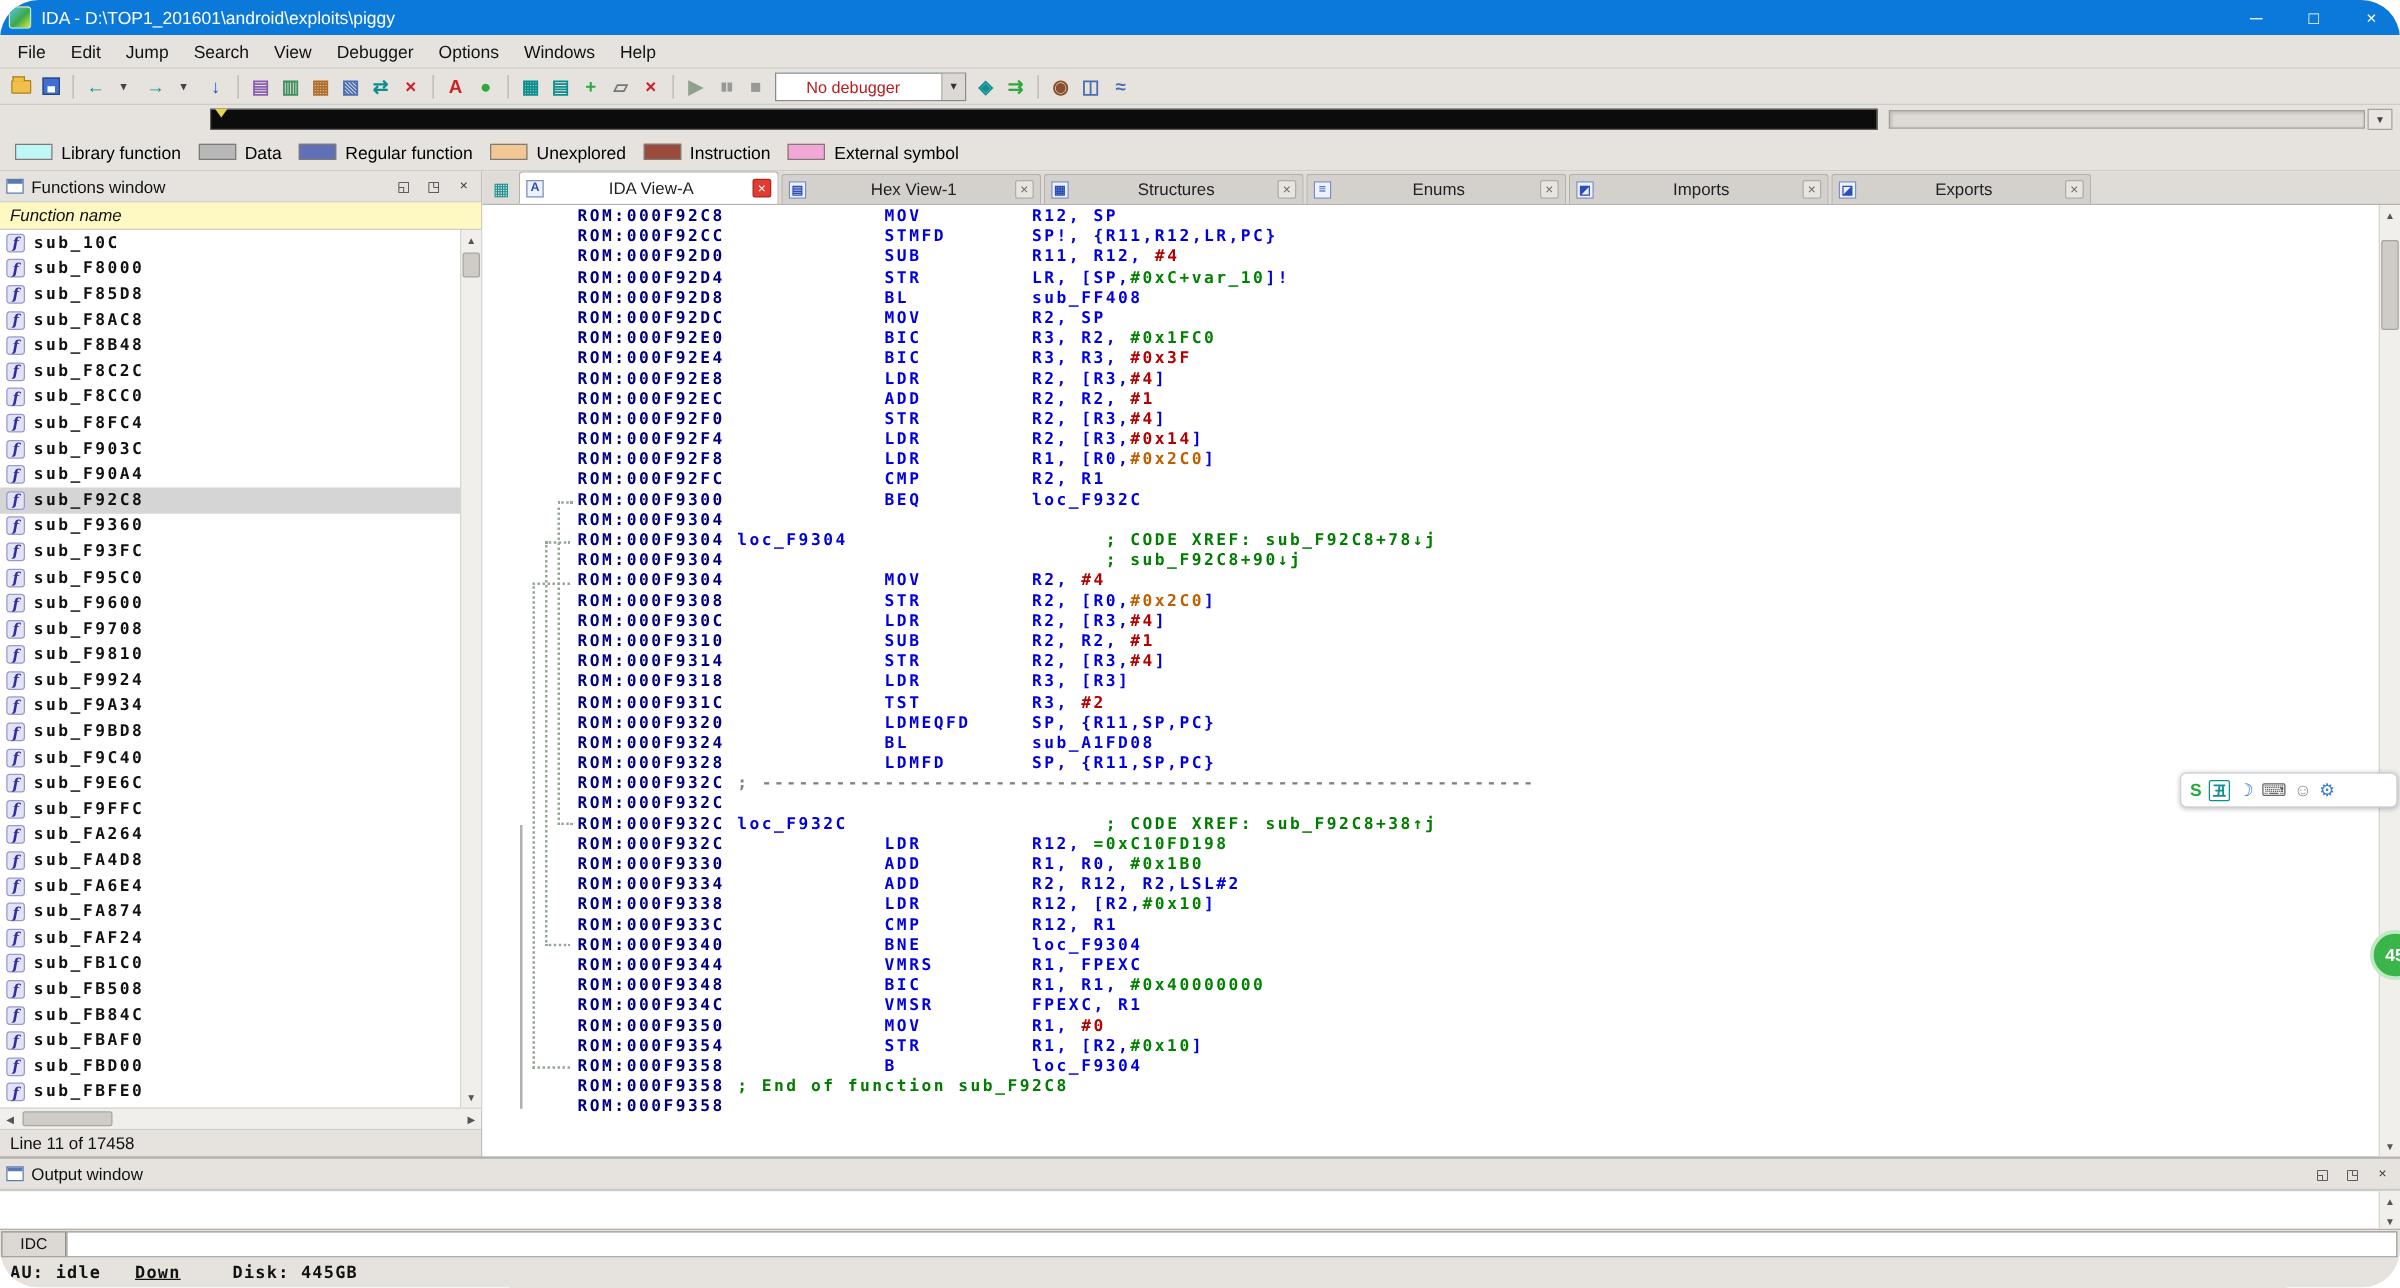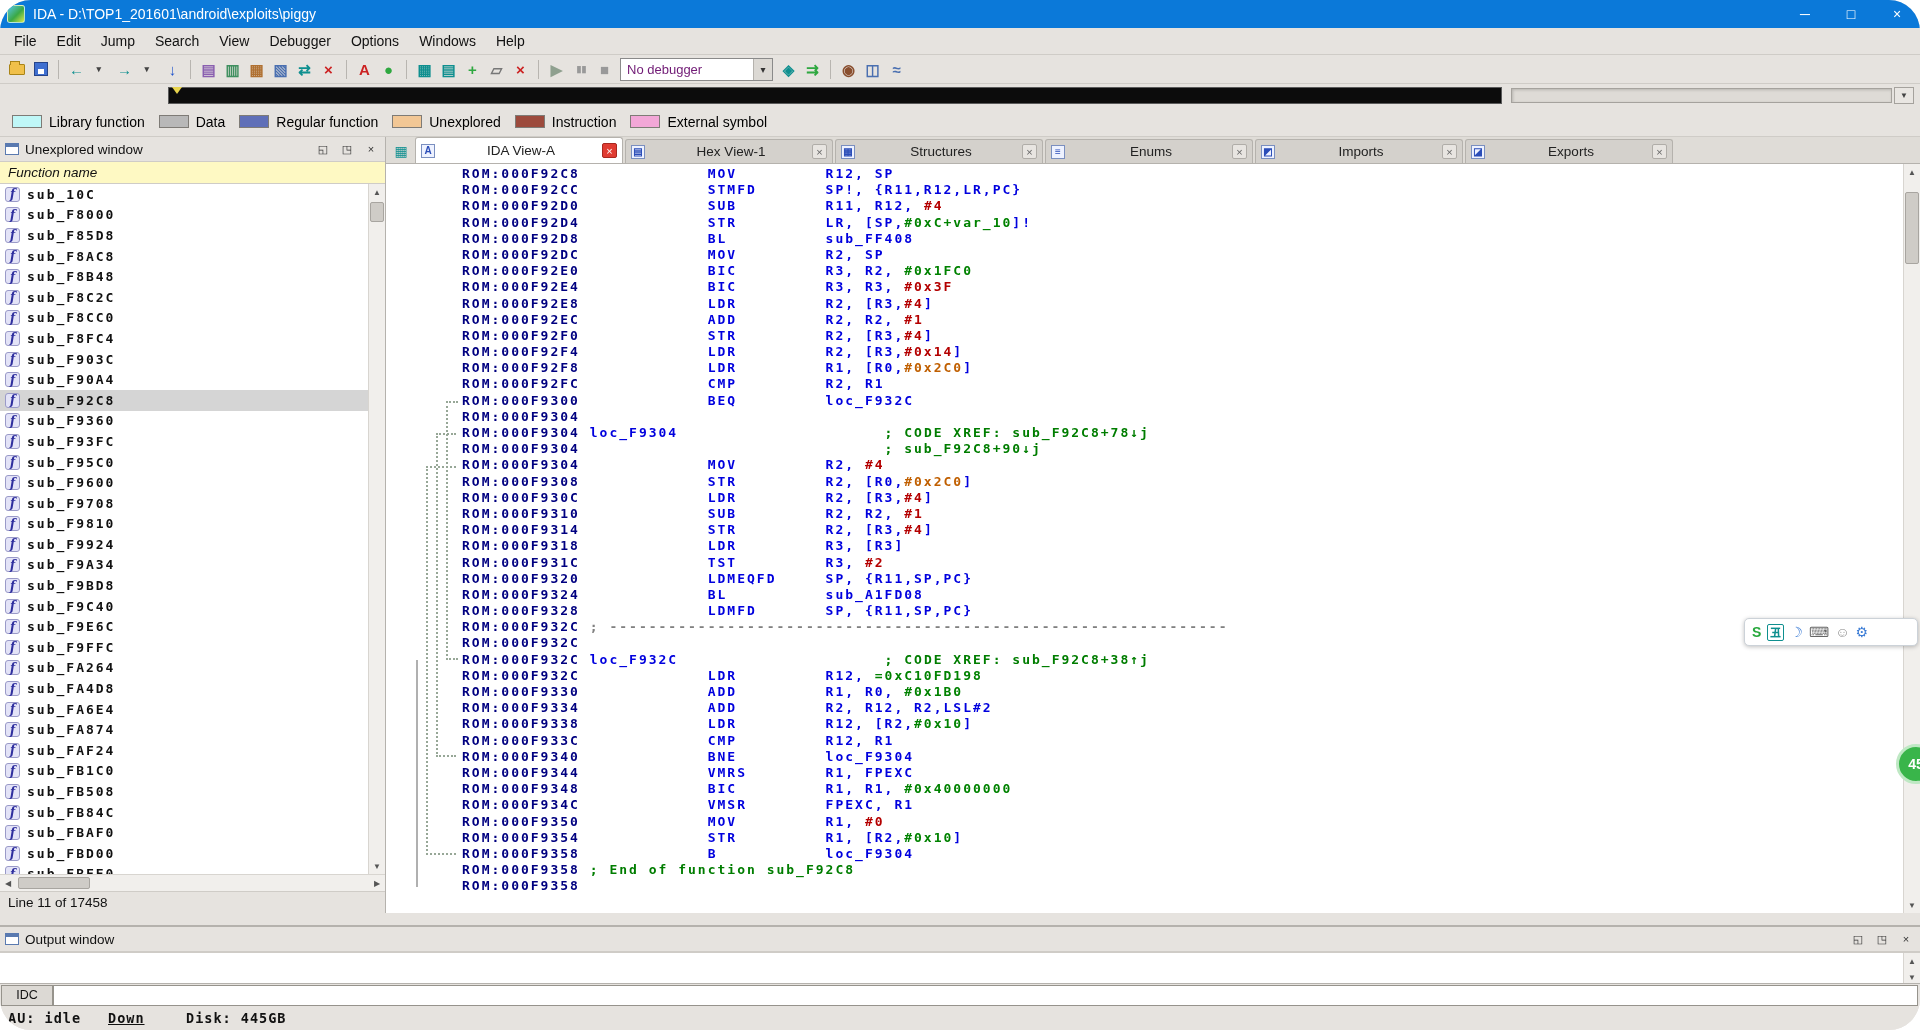--- a/index.html
+++ b/index.html
@@ -21,21 +21,21 @@
   .toolbar { height:29px; display:flex; align-items:center; gap:1px; padding:0 5px; background:#e6e3df; border-bottom:1px solid #cfccc7; flex:none; }
   .tb { width:23px; height:23px; display:flex; align-items:center; justify-content:center; border-radius:3px; }
   .tb-g { font-size:15px; font-weight:bold; line-height:1; }
   .tb-g.small { font-size:9px; width:8px; }
   .tb-sep { width:1px; height:19px; background:#b8b5b0; margin:0 5px; flex:none; }
   .ic-folder { width:16px; height:11px; background:#f0c04a; border:1px solid #a98417; border-radius:1px; position:relative; display:inline-block; }
   .ic-folder::before { content:""; position:absolute; left:0; top:-4px; width:8px; height:3px; background:#f0c04a; border:1px solid #a98417; border-bottom:none; }
   .ic-floppy { width:14px; height:14px; background:#3f6fd0; border:1px solid #26448a; position:relative; display:inline-block; }
   .ic-floppy::before { content:""; position:absolute; left:3px; bottom:1px; width:6px; height:5px; background:#fff; }
   .combo { height:23px; width:153px; background:#fff; border:1px solid #8a8a8a; display:flex; align-items:center; font-size:13px; margin:0 3px; }
-  .combo-text { flex:1; padding-left:6px; color:#701a75; }
+  .combo-text { flex:1; padding-left:6px; color:#b91c1c;margin-left:18px; }
   .combo-arrow { width:19px; height:21px; background:#dcd9d4; border-left:1px solid #b5b2ad; display:flex; align-items:center; justify-content:center; font-size:10px; color:#333; }
 
   
   .navrow { height:23px; display:flex; align-items:center; padding-left:168px; background:#e6e3df; flex:none; }
   .navband { height:17px; width:1334px; background:#0c0c0c; border:1px solid #5a5a5a; position:relative; flex:none; }
   .nav-marker { position:absolute; left:3px; top:-1px; width:0; height:0; border-left:5px solid transparent; border-right:5px solid transparent; border-top:7px solid #e8d44d; }
   .nav-track { width:381px; height:15px; margin-left:9px; border:1px solid #a5a29d; background:#dedbd6; box-shadow:inset 1px 1px 3px rgba(0,0,0,.18); flex:none; }
   .nav-btn { width:20px; height:17px; margin-left:2px; border:1px solid #a5a29d; background:#e9e6e2; display:flex; align-items:center; justify-content:center; font-size:8px; color:#444; flex:none; }
 
   
@@ -89,21 +89,21 @@
   .adr { color:#000080; }
   .op-g { color:#008200; }
   .op-r { color:#b40000; }
   .op-x { color:#c05f00; }
   .cm  { color:#007d00; }
   .dim { color:#808080; }
   .dvscroll { width:17px; flex:none; background:#f1efec; border-left:1px solid #d8d5d0; display:flex; flex-direction:column; align-items:center; position:relative; }
   .dstatus { height:22px; flex:none; border-top:1px solid #b5b2ad; background:#e6e3df; display:flex; align-items:center; gap:10px; padding-left:6px; font:13px "DejaVu Sans Mono",monospace; letter-spacing:1px; color:#222; }
 
   
-  .outputwin { height:58px; flex:none; display:flex; flex-direction:column; border-top:2px solid #b5b2ad; background:#e6e3df;margin-top:12px; }
+  .outputwin { height:58px; flex:none; display:flex; flex-direction:column; border-top:2px solid #b5b2ad; background:#e6e3df; }
   .outbody { flex:1; min-height:0; background:#fff; border-top:1px solid #cfccc7; display:flex; }
   .outlines { flex:1; min-width:0; overflow:hidden; font:bold 13px "DejaVu Sans Mono",monospace; letter-spacing:1px; line-height:15px; color:#111; white-space:pre; padding-left:2px; }
   .ovscroll { width:17px; flex:none; background:#f1efec; border-left:1px solid #d8d5d0; display:flex; flex-direction:column; }
 
   
   .idcrow { height:23px; flex:none; display:flex; align-items:center; background:#e6e3df; border-top:1px solid #b5b2ad; }
   .idc-btn { width:52px; height:21px; margin-left:1px; background:#dcd9d4; border:1px solid #96938c; font-size:12.5px; display:flex; align-items:center; justify-content:center; color:#111; flex:none; }
   .idc-input { flex:1; height:21px; margin-right:2px; background:#fff; border:1px solid #96938c; font:13px "DejaVu Sans Mono",monospace; padding:0 5px; outline:none; }
 
   
@@ -272,21 +272,21 @@
         <span class="chip" style="background: rgb(242, 167, 215);"></span>
         <span>External symbol</span>
       </div>
     </div>
 
   <div class="main">
 
     <div class="funcpanel">
       <div class="panel-head">
         <span class="ph-icon"></span>
-        <span class="panel-title">Unexplored window</span>
+        <span class="panel-title">Functions window</span>
         <span class="wbtn">◱</span>
         <span class="wbtn">◳</span>
         <span class="wbtn">×</span>
       </div>
       <div class="col-head">Function name</div>
       <div class="flist-wrap">
         <div class="flist">
             <div class="frow">
               <span class="ficon">f</span>
               <span>sub_10C</span>

